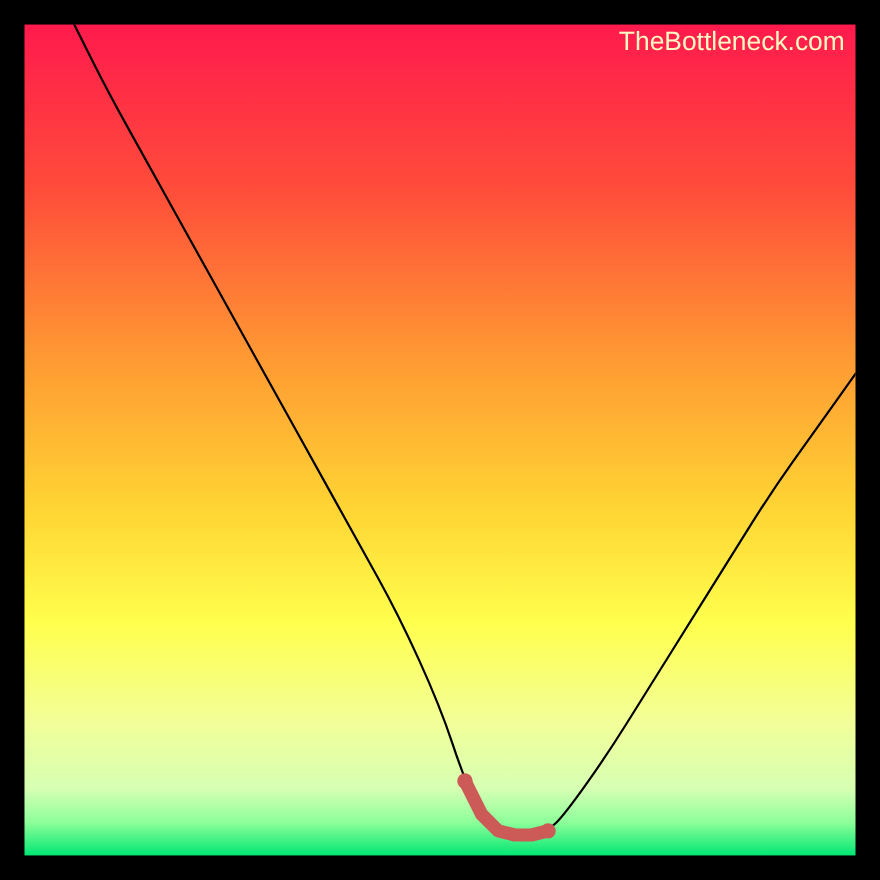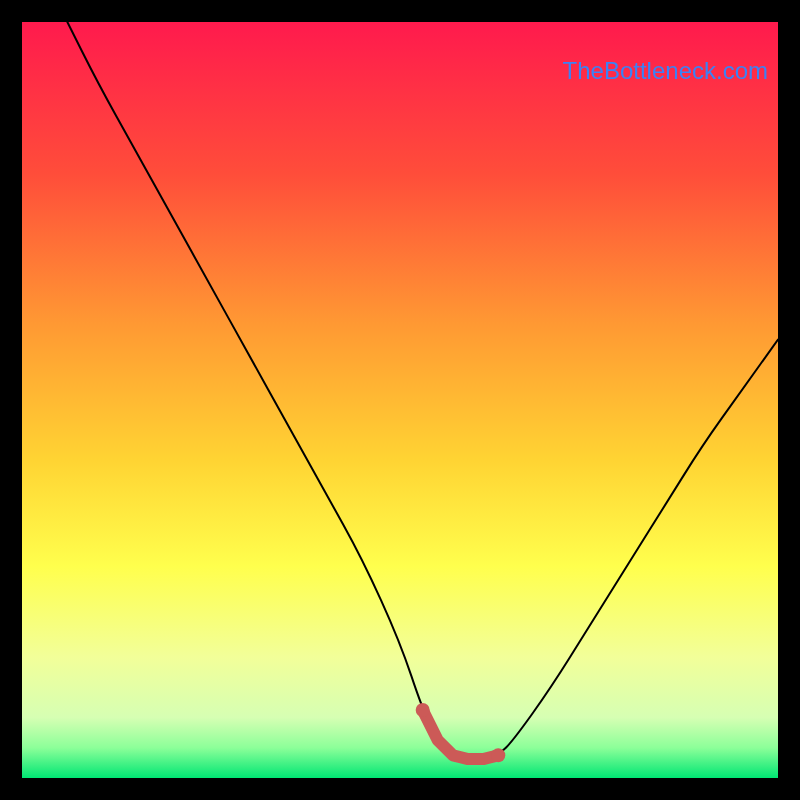--- a/index.html
+++ b/index.html
@@ -25,26 +25,25 @@
     position: absolute;
     left: 0;
     top: 0;
     width: 100%;
     height: 100%;
   }
   .watermark {
     position: absolute;
     top: 2px;
     right: 10px;
-    color: #3b82f6;
+    color: #fef9c3;
     font-family: Arial, Helvetica, sans-serif;
     font-size: 24px;
     font-weight: 500;
     z-index: 10;
-    margin-top: 33px;
   }
   svg.curve {
     position: absolute;
     left: 0;
     top: 0;
     width: 100%;
     height: 100%;
     z-index: 5;
   }
 </style>

